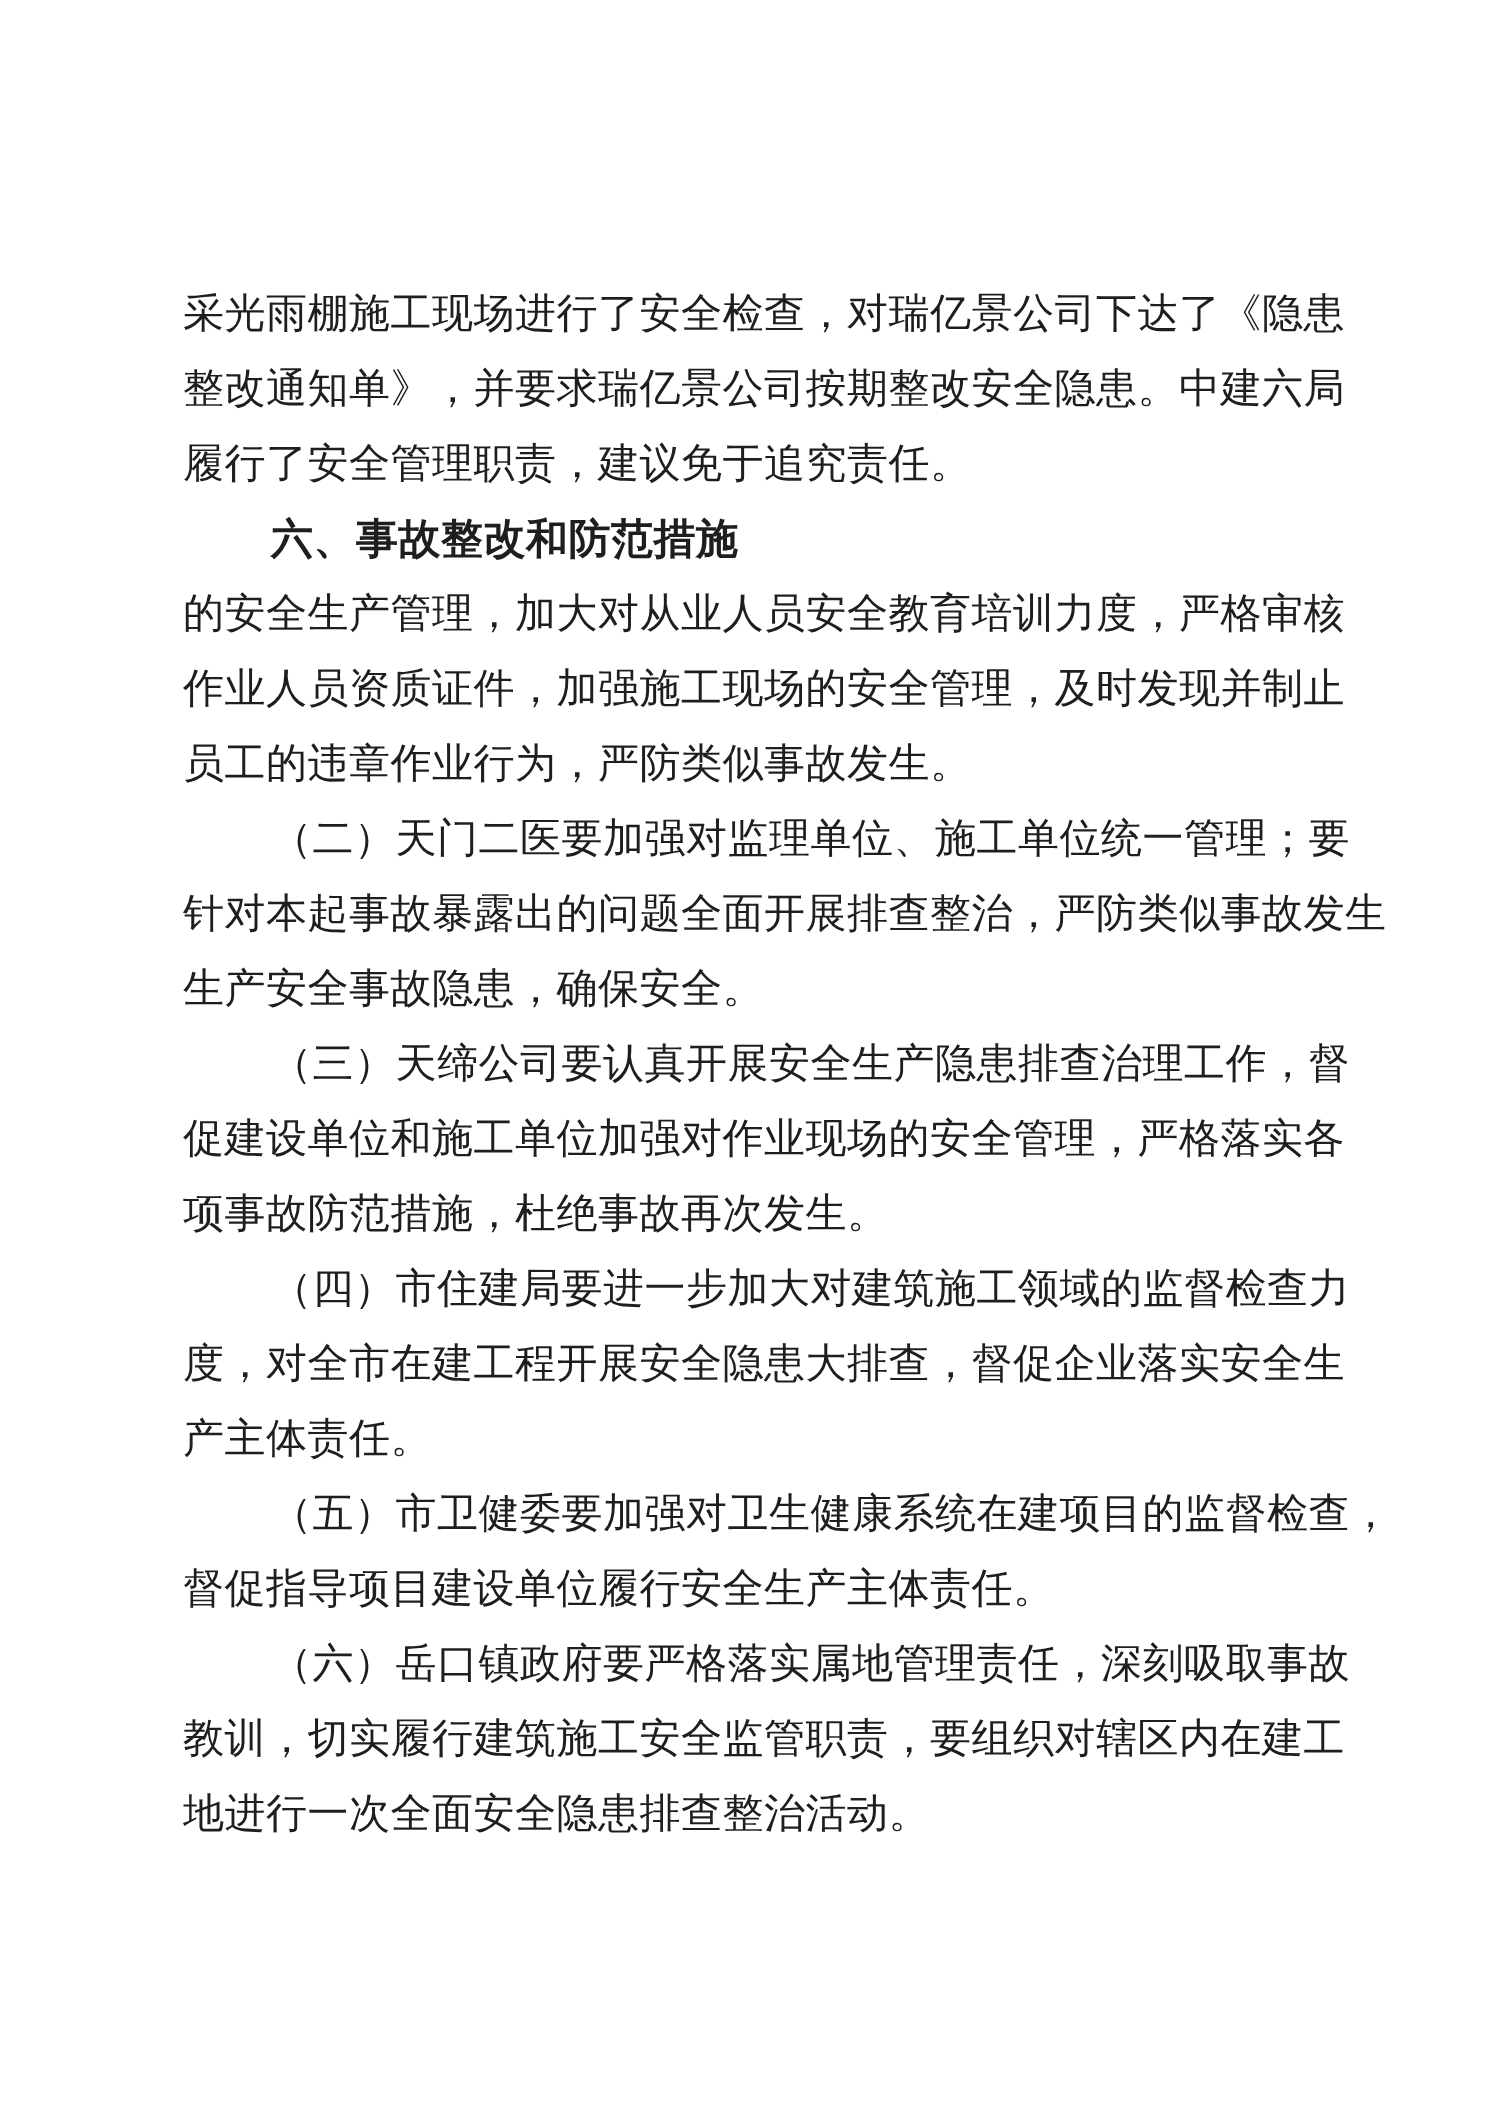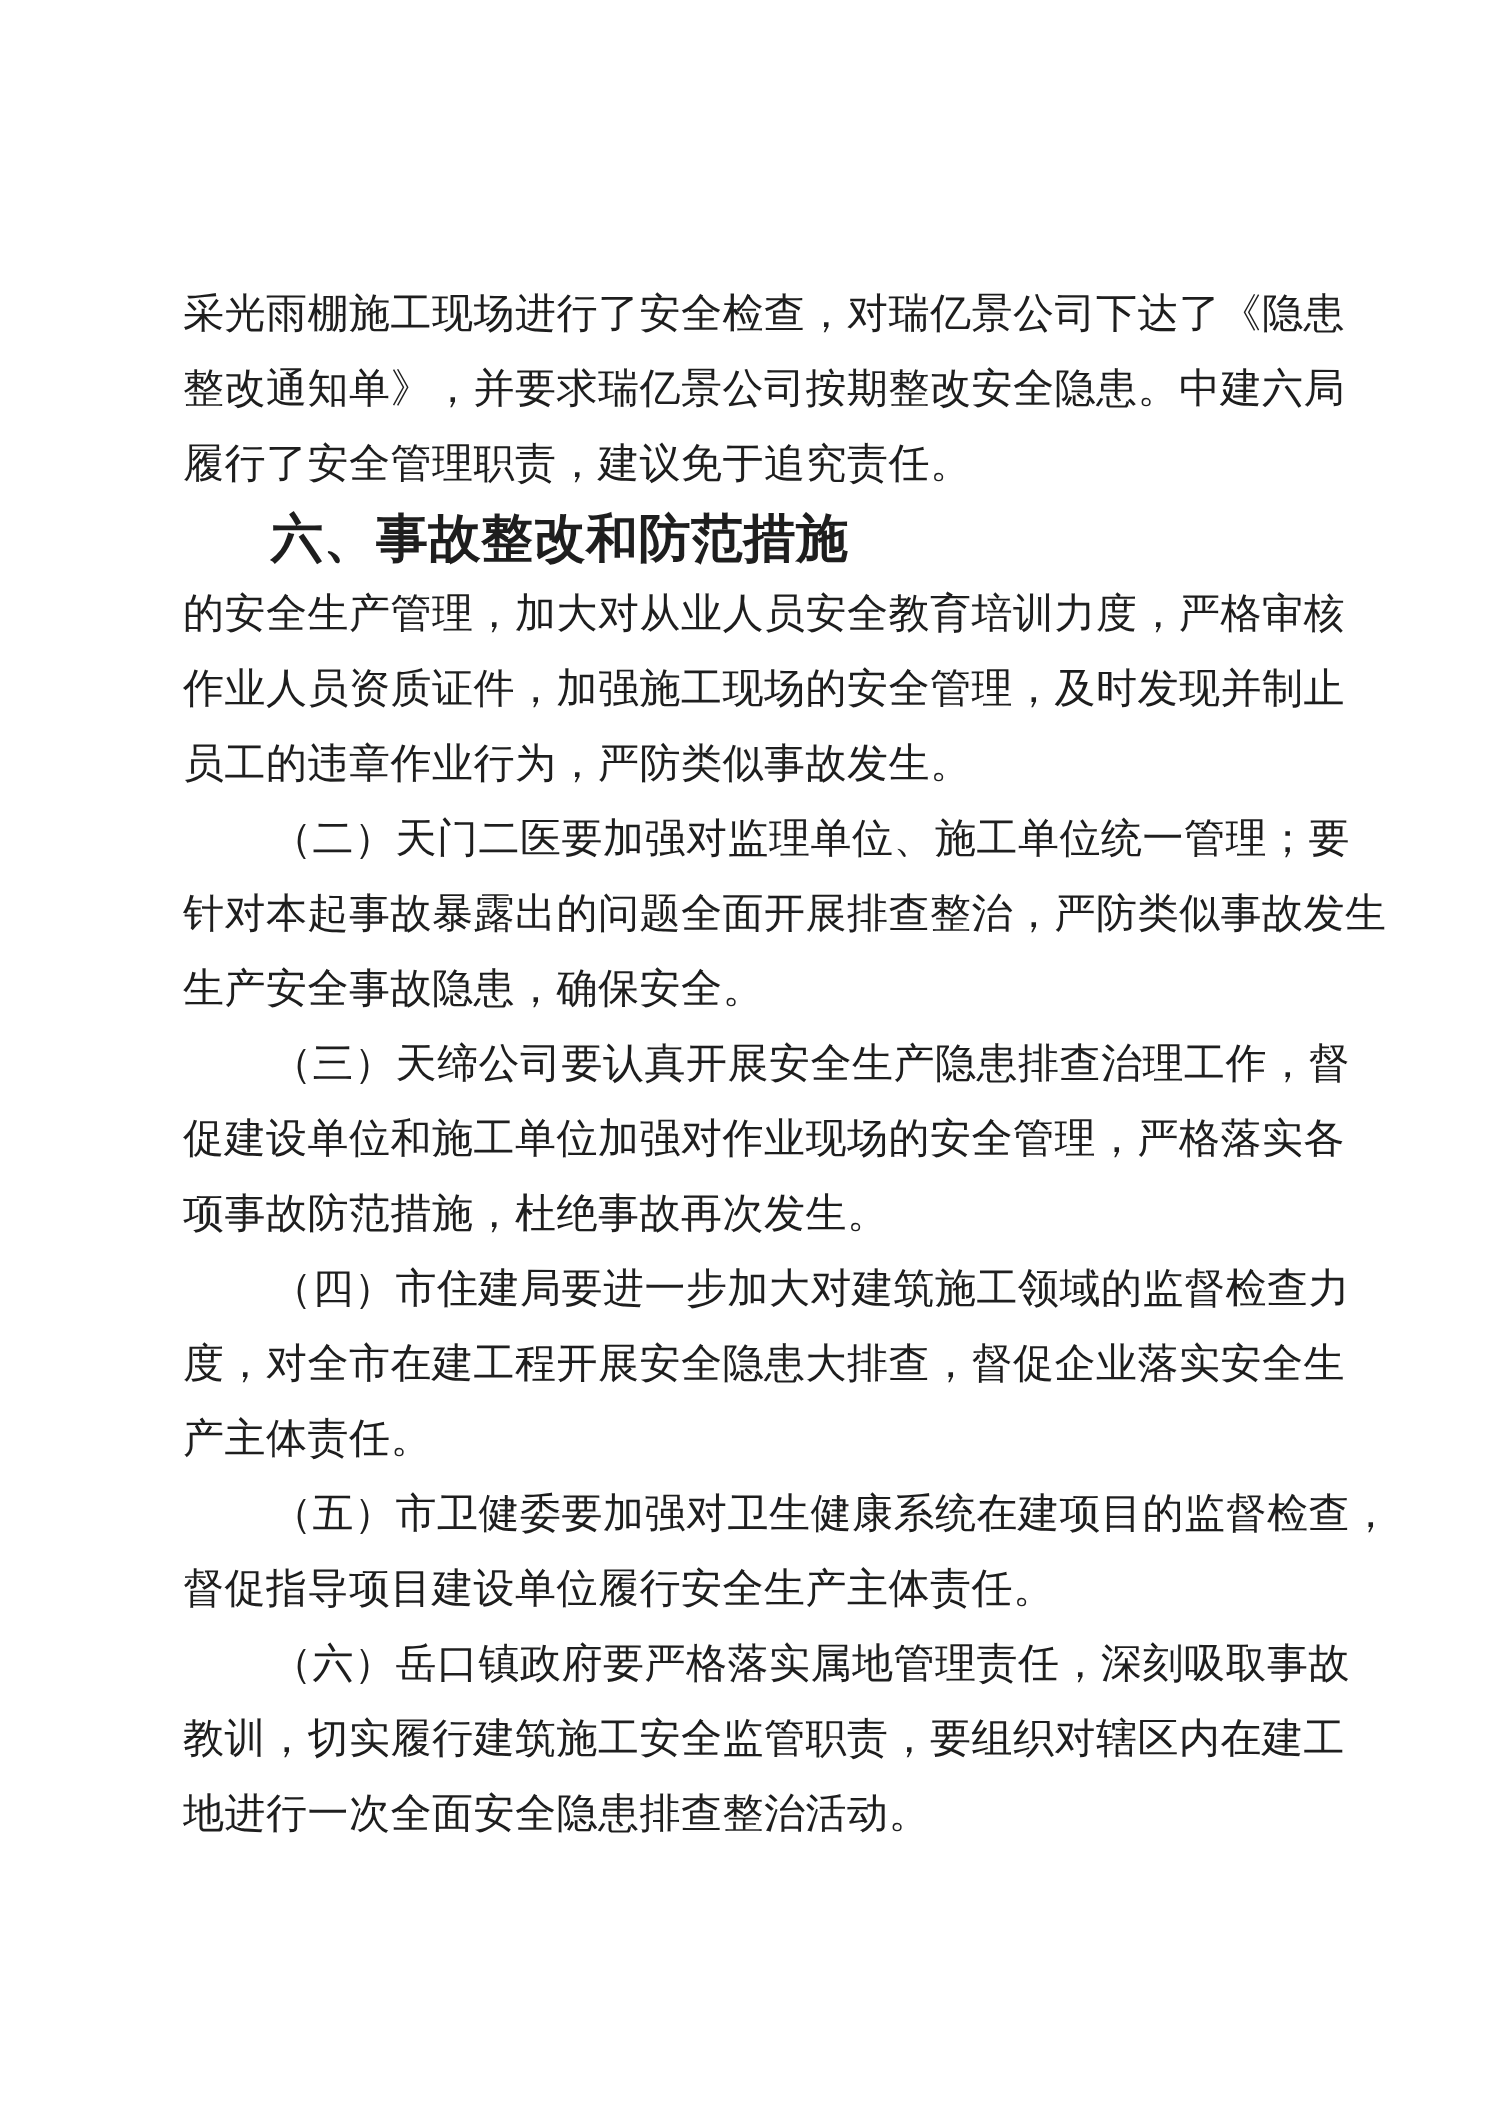--- a/index.html
+++ b/index.html
@@ -34,21 +34,21 @@
     text-align: justify;
     text-align-last: justify;
   }
   
   .indent {
     padding-left: 88px;
   }
   .heading {
     font-family: Liberation Sans, sans-serif;
     font-weight: 700;
-    font-size: 52px;
+    font-size: 42px;
   }
   .pagenum {
     position: absolute;
     top: 1910px;
     left: 0;
     right: 0;
     text-align: center;
     font-size: 30px;
     line-height: 40px;
     letter-spacing: 2px;

